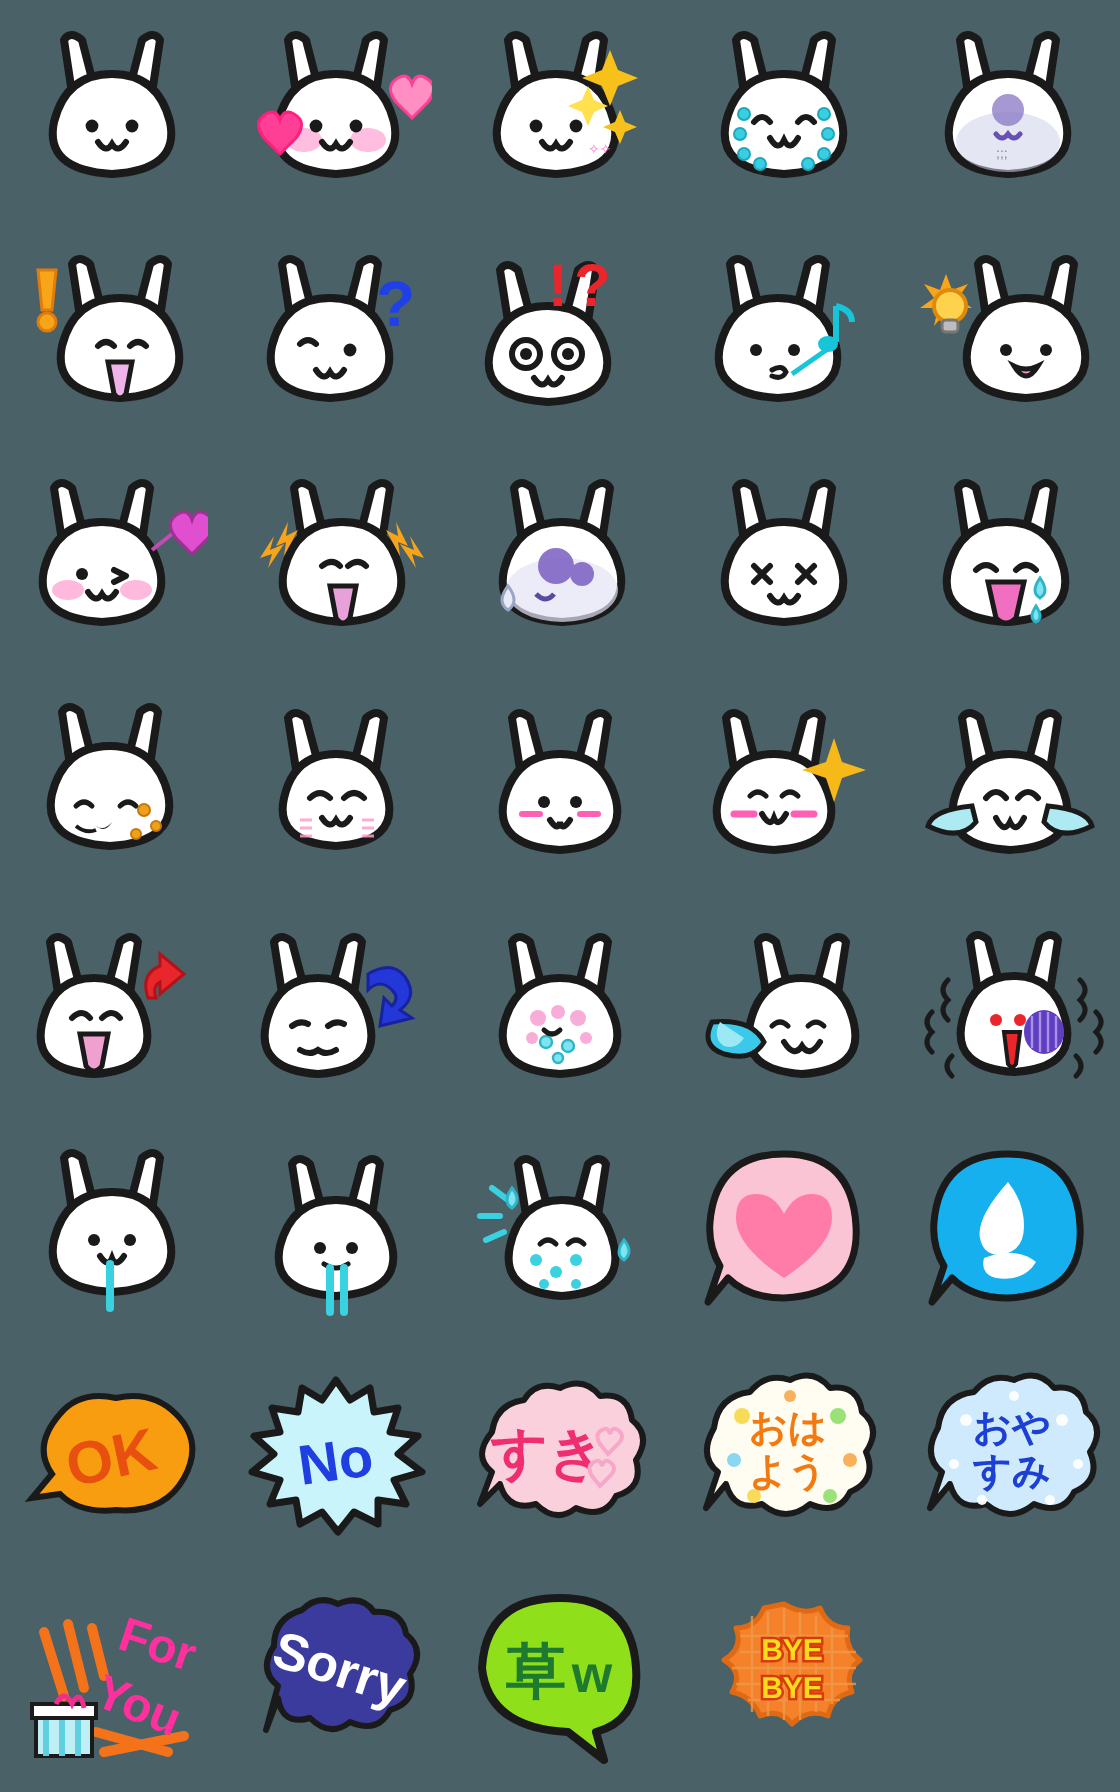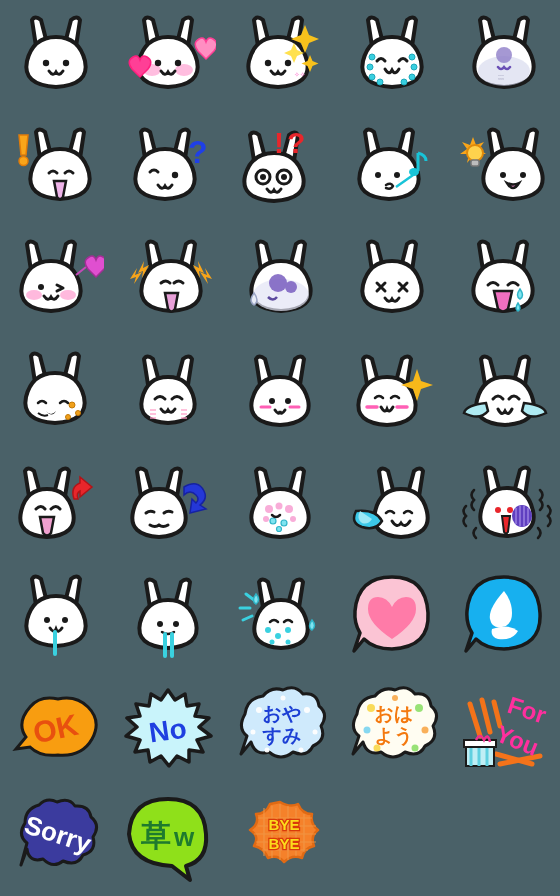--- a/index.html
+++ b/index.html
@@ -581,20 +581,51 @@
 
 <div class="cell">
 <span class="sr">NO bubble</span>
 <svg width="90" height="80" viewBox="0 0 90 80">
 <path d="M45 2 L52 12 L62 6 L64 18 L76 16 L72 28 L86 30 L76 39 L88 48 L74 52 L80 64 L66 62 L66 74 L54 68 L46 78
   L38 68 L27 74 L25 62 L12 64 L17 52 L3 48 L14 39 L4 30 L17 28 L13 16 L26 18 L28 6 L38 12 Z" fill="#c9f4fb" stroke="#1a1a1a" stroke-width="3.5" stroke-linejoin="round"></path>
 <text x="45" y="52" text-anchor="middle" fill="#1f3fe0" font-size="28" font-weight="bold" font-family="'Liberation Sans',sans-serif" transform="rotate(-8 45 44)">No</text>
 </svg>
 </div>
 
+<div class="cell">
+<span class="sr">Suki (I like you) bubble</span>
+<svg width="92" height="80" viewBox="0 0 92 80">
+<path d="M28 12 Q34 2 46 6 Q58 0 66 10 Q80 8 82 22 Q92 30 84 42 Q88 56 74 60 Q68 72 54 66 Q44 74 34 64
+  Q20 68 16 54 L6 64 L12 48 Q2 40 12 28 Q14 14 28 12 Z" fill="#fbd0dd" stroke="#1a1a1a" stroke-width="3" stroke-linejoin="round"></path>
+<text x="40" y="48" text-anchor="middle" fill="#ef2e72" font-size="28" font-weight="bold" font-family="'DejaVu Sans','Liberation Sans',sans-serif">すき</text>
+<g fill="none" stroke="#f7a8c8" stroke-width="2">
+<path d="M66 34 q-3-5 1-7 q3-2 4 2 q1-4 4-2 q4 3 0 7 l-5 5 z"></path>
+<path d="M62 50 q-3-5 1-7 q3-2 4 2 q1-4 4-2 q4 3 0 7 l-5 5 z"></path>
+        </g>
+</svg>
+</div>
+
+<div class="cell">
+<span class="sr">Ohayou (Good morning) bubble</span>
+<svg width="94" height="84" viewBox="0 0 94 84">
+<path d="M30 10 Q38 0 50 4 Q62 -2 70 8 Q84 6 86 20 Q96 28 88 40 Q94 54 80 60 Q74 72 60 66 Q48 76 36 66
+  Q22 70 18 56 L8 68 L14 50 Q4 42 12 28 Q14 12 30 10 Z" fill="#fffdf2" stroke="#1a1a1a" stroke-width="3" stroke-linejoin="round"></path>
+<g opacity=".9">
+<circle cx="26" cy="22" r="4" fill="#f9d84a"></circle>
+          <circle cx="74" cy="22" r="4" fill="#8fe06a"></circle>
+<circle cx="22" cy="44" r="3.5" fill="#7bd4f0"></circle>
+          <circle cx="80" cy="44" r="3.5" fill="#f9a84a"></circle>
+<circle cx="32" cy="62" r="3.5" fill="#f9d84a"></circle>
+          <circle cx="70" cy="62" r="3.5" fill="#8fe06a"></circle>
+<circle cx="50" cy="12" r="3" fill="#f9a84a"></circle>
+        </g>
+<text x="49" y="34" text-anchor="middle" fill="#f4790f" font-size="19" font-weight="bold" font-family="'DejaVu Sans','Liberation Sans',sans-serif">おは</text>
+<text x="49" y="56" text-anchor="middle" fill="#f4790f" font-size="19" font-weight="bold" font-family="'DejaVu Sans','Liberation Sans',sans-serif">よう</text>
+</svg>
+</div>
 
 <div class="cell">
 <span class="sr">Oyasumi (Good night) bubble</span>
 <svg width="94" height="84" viewBox="0 0 94 84">
 <path d="M30 10 Q38 0 50 4 Q62 -2 70 8 Q84 6 86 20 Q96 28 88 40 Q94 54 80 60 Q74 72 60 66 Q48 76 36 66
   Q22 70 18 56 L8 68 L14 50 Q4 42 12 28 Q14 12 30 10 Z" fill="#cfeafc" stroke="#1a1a1a" stroke-width="3" stroke-linejoin="round"></path>
 <g fill="#fff" opacity=".95">
 <circle cx="26" cy="24" r="3"></circle>
           <circle cx="74" cy="24" r="3"></circle>
           <circle cx="20" cy="46" r="2.5"></circle>
@@ -602,39 +633,20 @@
           <circle cx="34" cy="64" r="2.5"></circle>
           <circle cx="68" cy="64" r="2.5"></circle>
 <circle cx="50" cy="12" r="2.5"></circle>
         </g>
 <text x="49" y="34" text-anchor="middle" fill="#1c3fd4" font-size="19" font-weight="bold" font-family="'DejaVu Sans','Liberation Sans',sans-serif">おや</text>
 <text x="49" y="56" text-anchor="middle" fill="#1c3fd4" font-size="19" font-weight="bold" font-family="'DejaVu Sans','Liberation Sans',sans-serif">すみ</text>
 </svg>
 </div>
 
 <div class="cell">
-<span class="sr">Ohayou (Good morning) bubble</span>
-<svg width="94" height="84" viewBox="0 0 94 84">
-<path d="M30 10 Q38 0 50 4 Q62 -2 70 8 Q84 6 86 20 Q96 28 88 40 Q94 54 80 60 Q74 72 60 66 Q48 76 36 66
-  Q22 70 18 56 L8 68 L14 50 Q4 42 12 28 Q14 12 30 10 Z" fill="#fffdf2" stroke="#1a1a1a" stroke-width="3" stroke-linejoin="round"></path>
-<g opacity=".9">
-<circle cx="26" cy="22" r="4" fill="#f9d84a"></circle>
-          <circle cx="74" cy="22" r="4" fill="#8fe06a"></circle>
-<circle cx="22" cy="44" r="3.5" fill="#7bd4f0"></circle>
-          <circle cx="80" cy="44" r="3.5" fill="#f9a84a"></circle>
-<circle cx="32" cy="62" r="3.5" fill="#f9d84a"></circle>
-          <circle cx="70" cy="62" r="3.5" fill="#8fe06a"></circle>
-<circle cx="50" cy="12" r="3" fill="#f9a84a"></circle>
-        </g>
-<text x="49" y="34" text-anchor="middle" fill="#f4790f" font-size="19" font-weight="bold" font-family="'DejaVu Sans','Liberation Sans',sans-serif">おは</text>
-<text x="49" y="56" text-anchor="middle" fill="#f4790f" font-size="19" font-weight="bold" font-family="'DejaVu Sans','Liberation Sans',sans-serif">よう</text>
-</svg>
-</div>
-
-<div class="cell">
 <span class="sr">For You with gift box and confetti sticks</span>
 <svg width="96" height="92" viewBox="0 0 96 92">
 <g stroke="#f4731a" stroke-width="5" stroke-linecap="round">
 <path d="M14 22 L24 54"></path>
           <path d="M26 18 L34 50"></path>
           <path d="M38 20 L44 44"></path>
 <path d="M44 82 L84 74"></path>
           <path d="M40 72 L76 82"></path>
         </g>
 <g transform="translate(10,56)">

